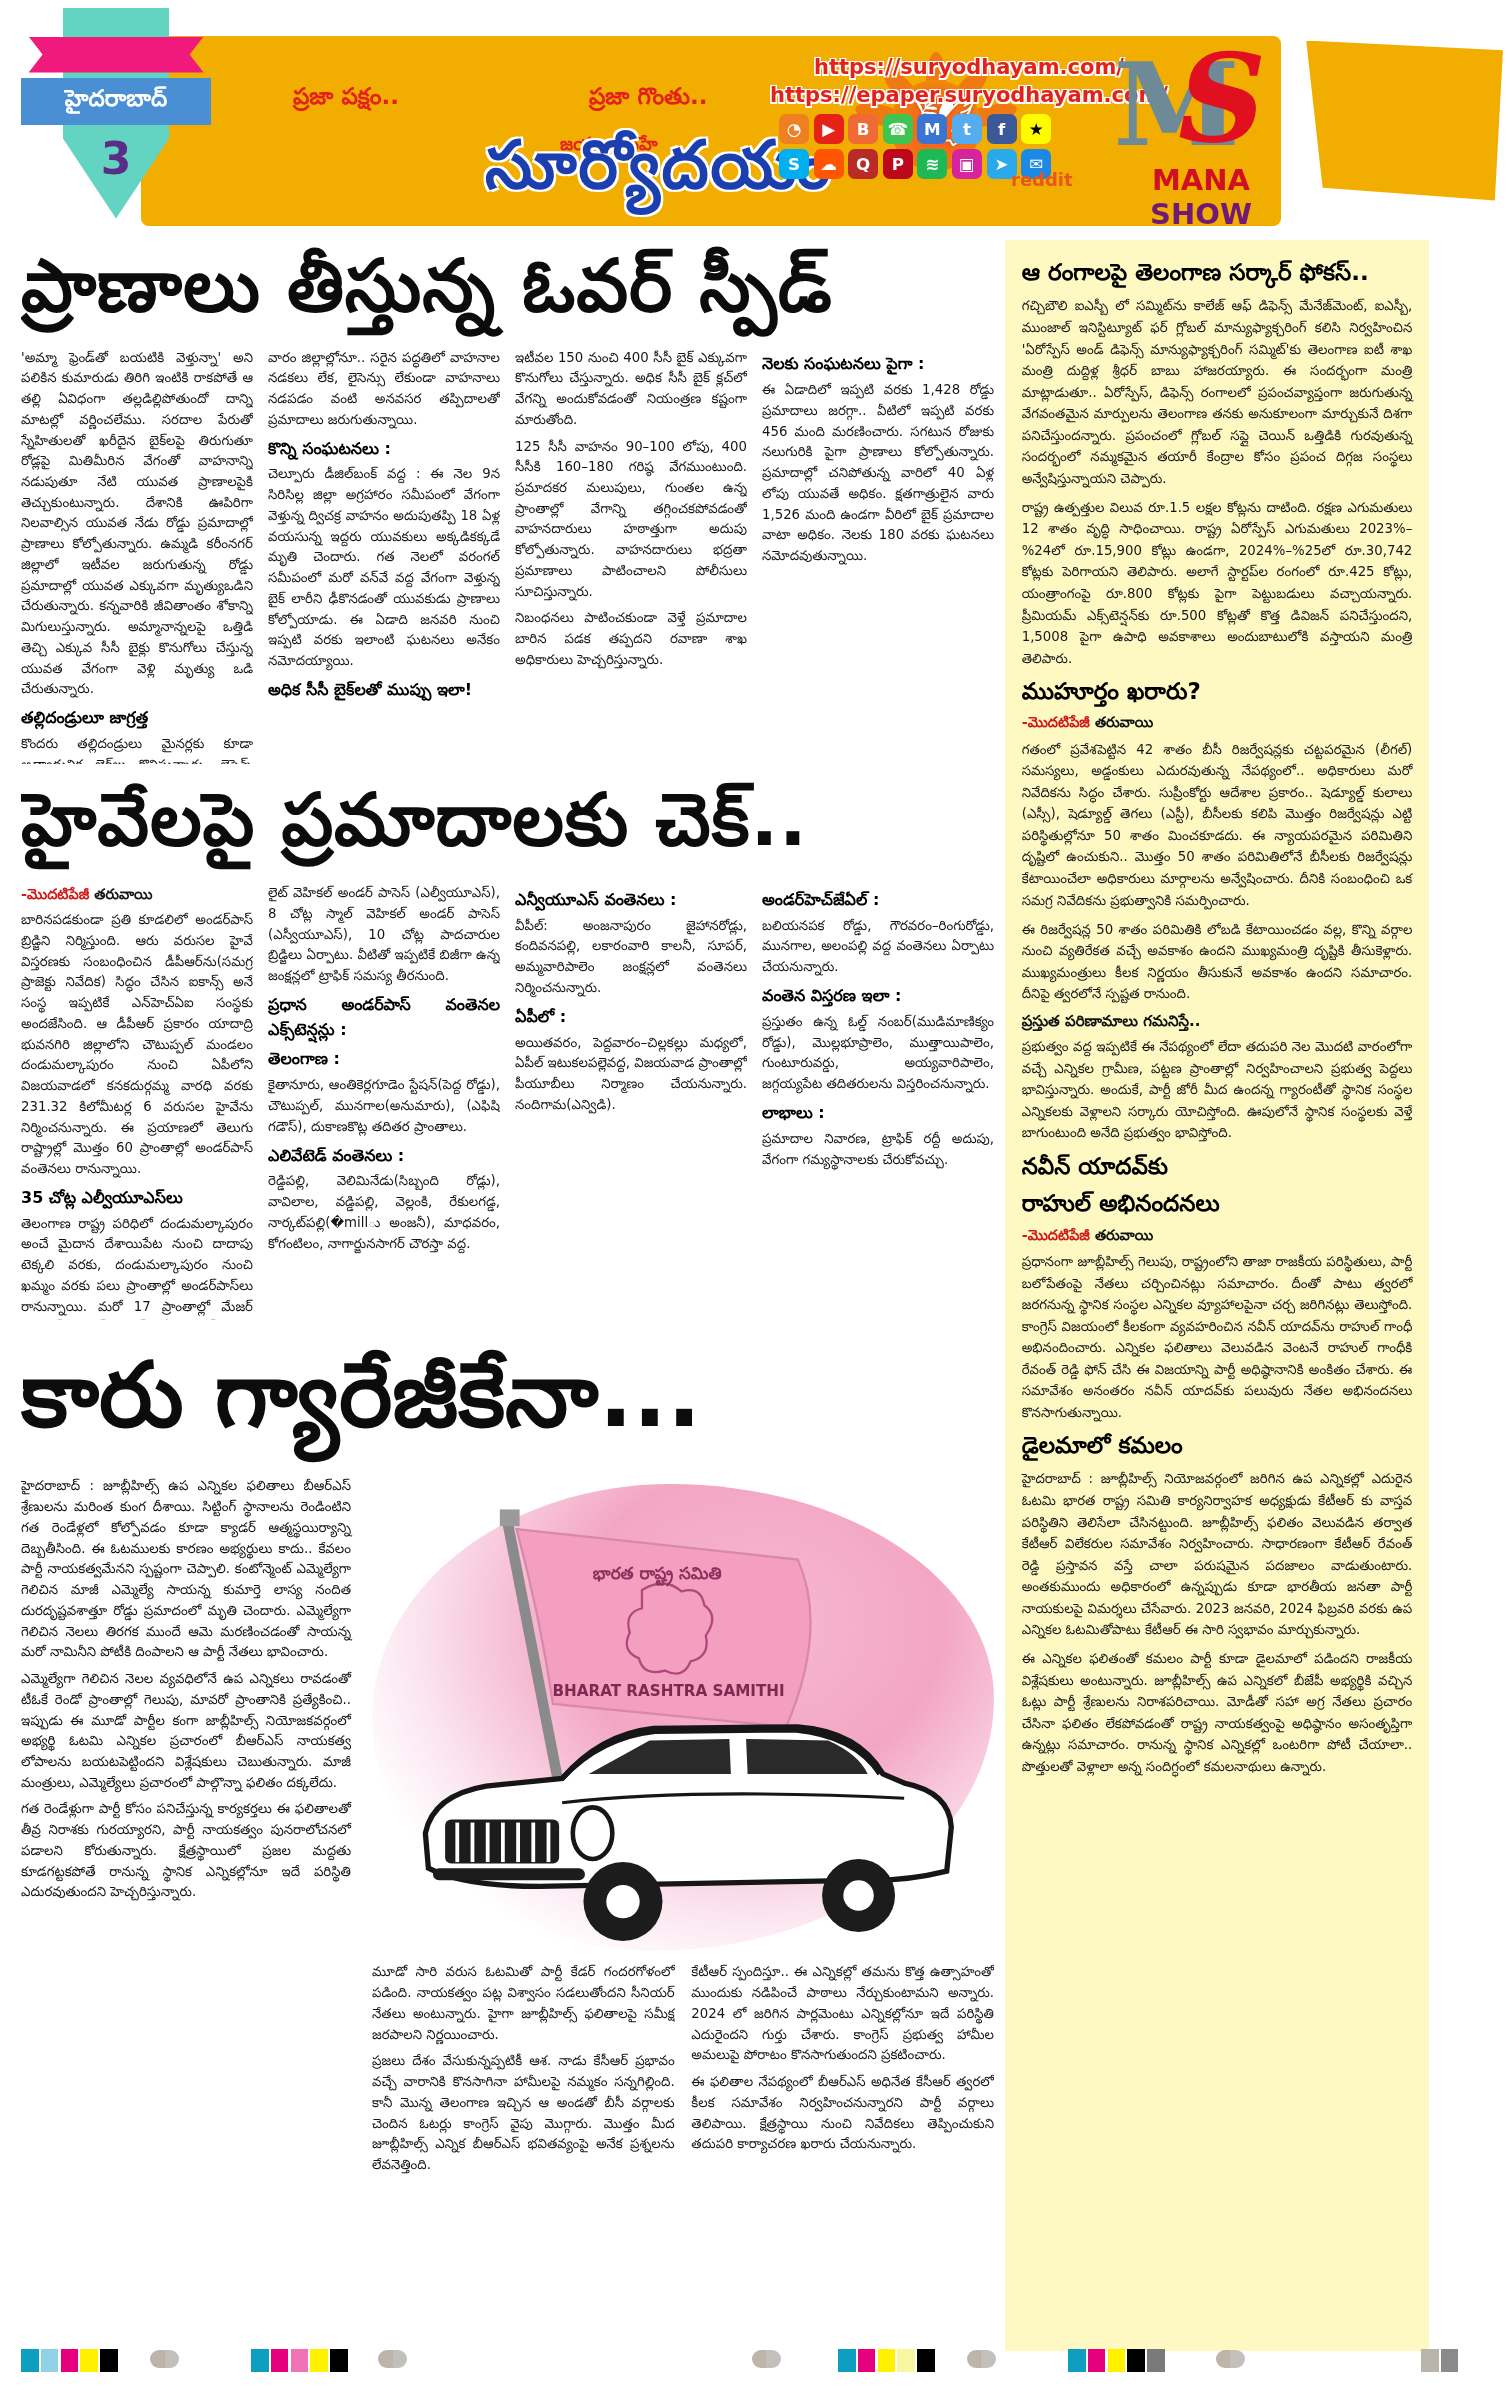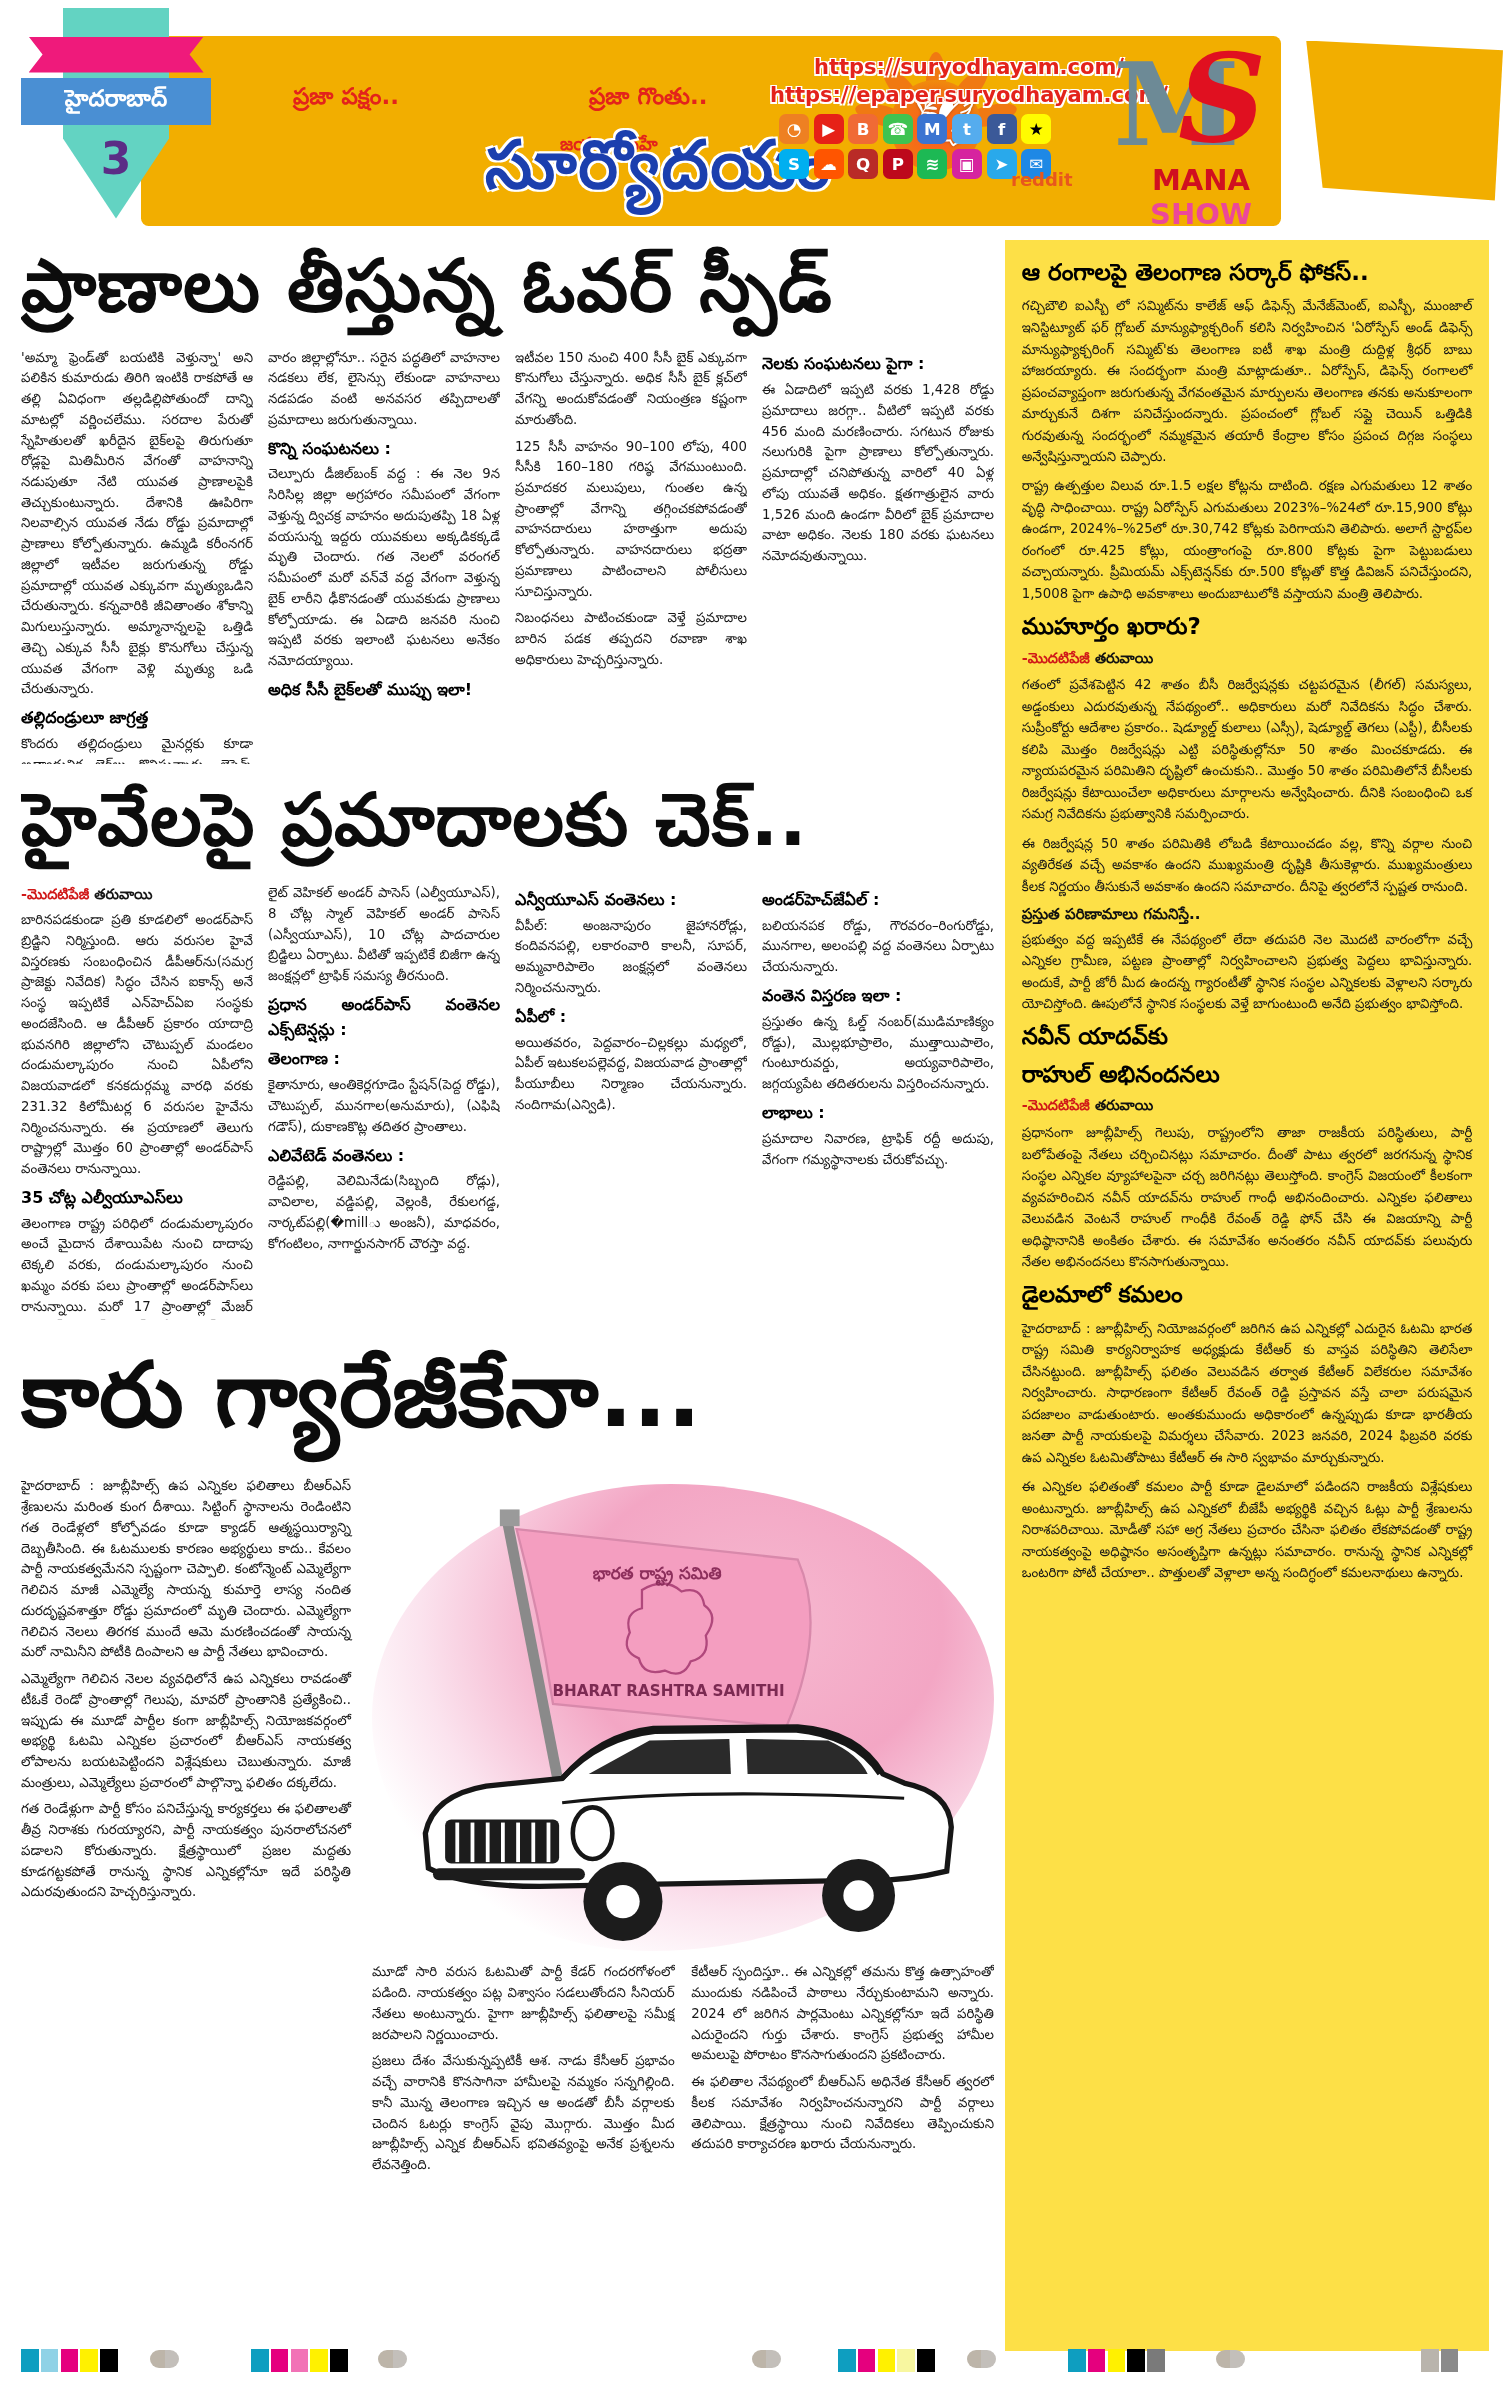--- a/index.html
+++ b/index.html
@@ -35,21 +35,21 @@
   .social .sic{width:30px;height:30px;border-radius:6.8px;display:flex;align-items:center;justify-content:center;
       color:#fff;font-weight:800;font-size:16.7px;font-family:"DejaVu Sans",sans-serif;}
   .redditlbl{position:absolute;left:1011px;top:169px;color:#e8571d;font-weight:800;font-size:18px;z-index:6;}
   .manashow{position:absolute;left:1106px;top:30px;width:190px;height:175px;z-index:7;}
   .manashow .m{position:absolute;left:7.6px;top:7.6px;font-size:114px;font-weight:800;color:#6d8a96;
       font-family:"DejaVu Serif","Liberation Serif",serif;}
   .manashow .s{position:absolute;left:72px;top:-3.8px;font-size:122px;font-weight:800;color:#e01020;
       font-family:"DejaVu Serif","Liberation Serif",serif;font-style:italic;}
   .manashow .wordline{position:absolute;left:0px;top:133px;width:190px;text-align:center;font-size:29px;font-weight:800;}
   .manashow .wordline .mana{color:#d01020;}
-  .manashow .wordline .show{color:#ec4899;}
+  .manashow .wordline .show{color:#701a75;}
   .datebanner{position:absolute;left:1292px;top:30px;width:217px;height:190px;}
   .datebanner .back{position:absolute;left:6px;top:10.6px;width:205px;height:160px;background:#f2ae00;
       clip-path:polygon(4% 0,100% 6%,96% 100%,12% 92%);}
   .datebanner .red{position:absolute;left:16.7px;top:13.7px;width:179px;height:148px;background:#d42b1e;
       clip-path:polygon(10% 8%,96% 0,100% 88%,0 100%);display:flex;flex-direction:column;
       align-items:center;justify-content:center;color:#fff;font-weight:800;}
   .datebanner .red div{font-size:24px;line-height:1.45;}
   
   .content{position:absolute;left:21px;top:240px;width:1466px;height:2113px;}
   .leftcol{position:absolute;left:0;top:0;width:973px;height:2113px;}
@@ -67,21 +67,21 @@
   .a2cols{height:437px;margin-top:9px;}
   .art3body{position:relative;height:871px;margin-top:4.6px;}
   .a3col1{position:absolute;left:0;top:0;width:338px;height:871px;overflow:hidden;
       font-size:13.3px;line-height:1.56;text-align:justify;}
   .a3col1 p{margin:0 8px 6px 0;}
   .carart{position:absolute;left:351px;top:0;width:622px;height:475px;overflow:hidden;}
   .a3bottom{position:absolute;left:351px;top:486px;width:622px;height:385px;display:flex;gap:16.7px;
       text-align:justify;}
   .a3bottom .col{font-size:13.3px;}
   
-  .rightcol{position:absolute;left:984px;top:0;width:484px;height:2111px;background:#fde047;
+  .rightcol{position:absolute;left:984px;top:0;width:424px;height:2111px;background:#fef9c3;
       padding:15px 16.7px;box-sizing:border-box;overflow:hidden;}
   .rightcol .rhead{font-size:23px;font-weight:800;color:#000;margin:3px 0 7.6px 0;line-height:1.3;}
   .rightcol p{font-size:13.3px;line-height:1.62;text-align:justify;margin:0 0 7.6px 0;color:#161616;}
   .rightcol .sub{font-weight:800;font-size:15px;margin:6px 0 3px 0;}
   
   .blob{position:absolute;left:0;top:7.6px;width:622px;height:467px;
      background:radial-gradient(ellipse at 62% 30%,#f6b9d0 0%,#f3a6c4 34%,#fbe3ee 62%,#ffffff 78%);
      border-radius:48% 52% 55% 45%/50% 46% 54% 50%;}
   
   .marks{position:absolute;left:0;top:2344px;width:1508px;height:30px;}

